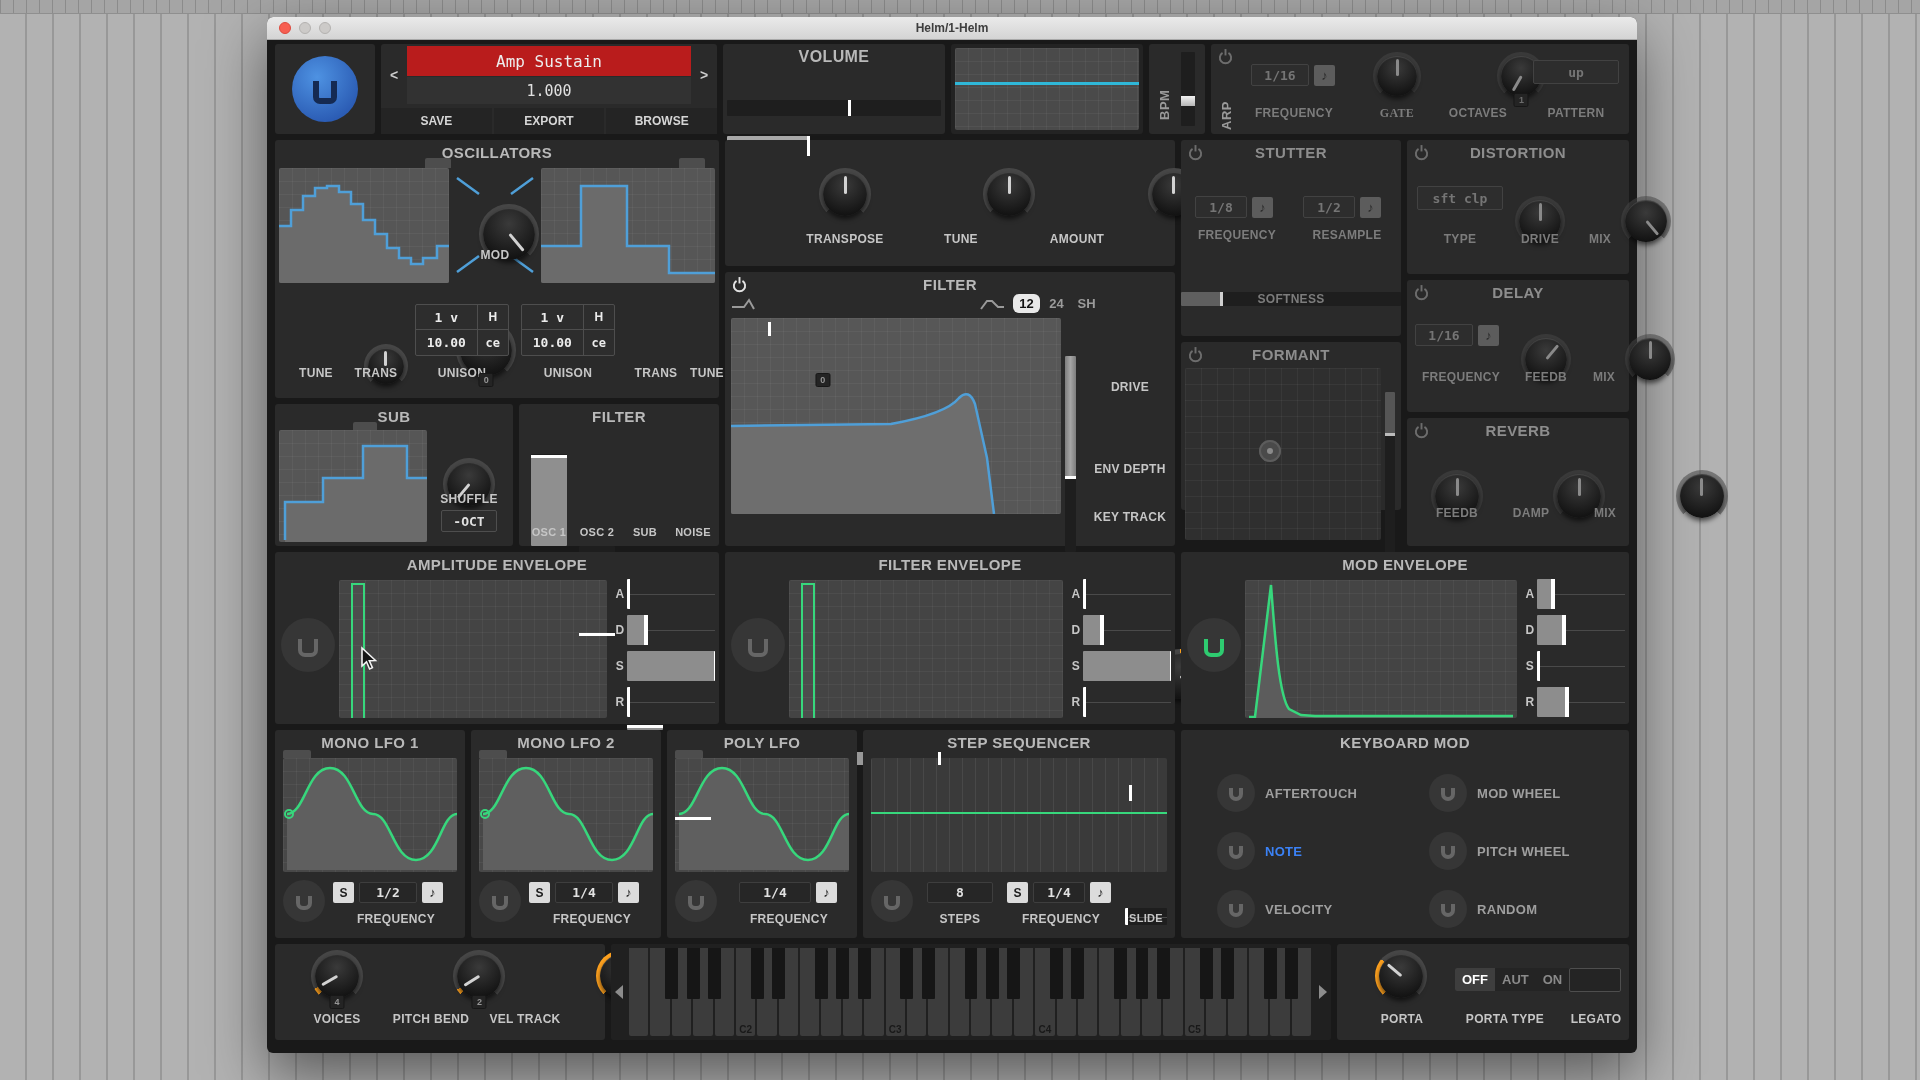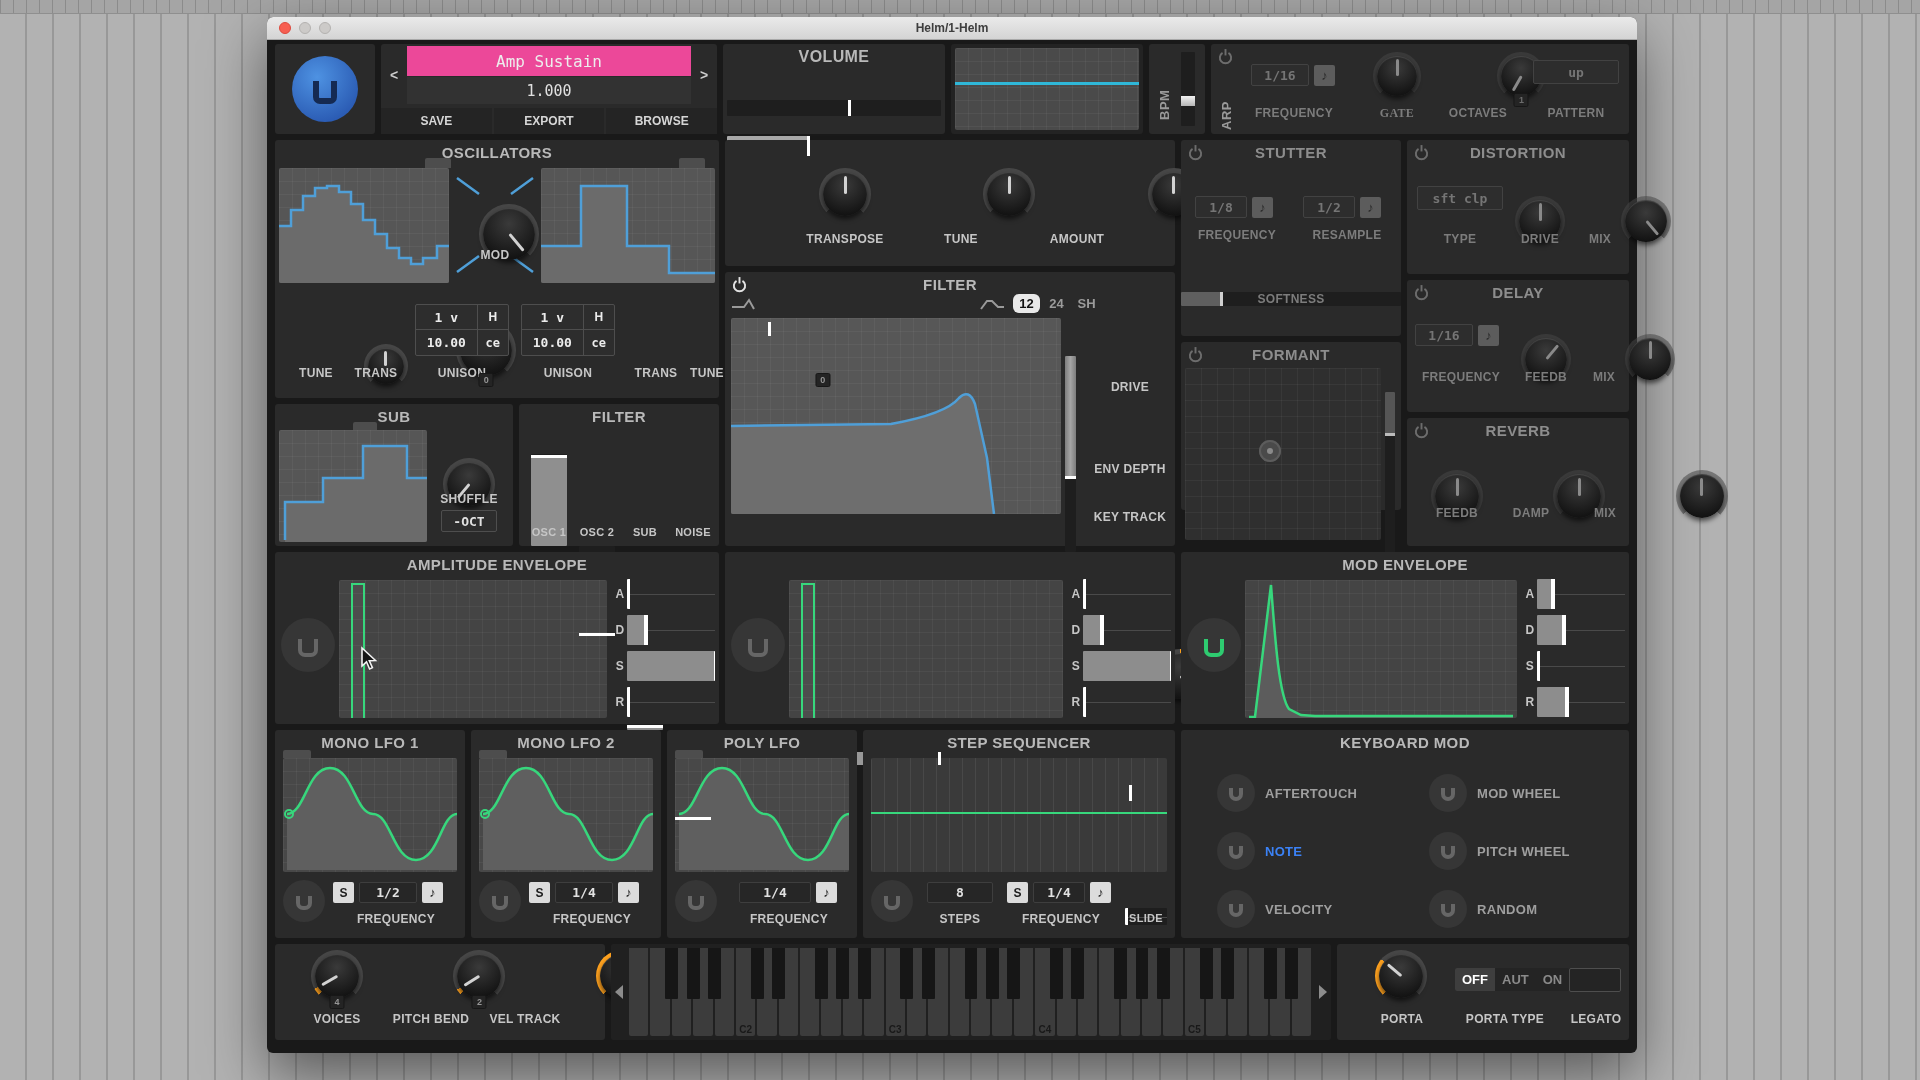--- a/index.html
+++ b/index.html
@@ -120,21 +120,21 @@
 
     <div class="panel" style="left:0;top:4px;width:100px;height:90px;">
       <div class="helmbtn big abs" style="left:17px;top:12px;width:66px;height:66px;background:radial-gradient(circle at 38% 32%,#4e92e2,#2b5cb4 75%);">
           <div class="u" style="border-color:#152a52;"></div>
         </div>
     </div>
 
     <div class="panel" style="left:106px;top:4px;width:336px;height:90px;">
       <div class="abs" style="left:0;top:0;width:26px;height:62px;display:flex;align-items:center;justify-content:center;color:#cfcfcf;font-weight:bold;font-size:14px;">&lt;</div>
       <div class="abs" style="right:0;top:0;width:26px;height:62px;display:flex;align-items:center;justify-content:center;color:#cfcfcf;font-weight:bold;font-size:14px;">&gt;</div>
-      <div class="abs" style="left:26px;top:2px;width:284px;height:30px;background:#ec4899;display:flex;align-items:center;justify-content:center;font-family:'DejaVu Sans Mono',monospace;font-size:16px;color:#ededed;">Amp Sustain</div>
+      <div class="abs" style="left:26px;top:2px;width:284px;height:30px;background:#b91c1c;display:flex;align-items:center;justify-content:center;font-family:'DejaVu Sans Mono',monospace;font-size:16px;color:#ededed;">Amp Sustain</div>
       <div class="abs" style="left:26px;top:33px;width:284px;height:27px;background:#323232;display:flex;align-items:center;justify-content:center;font-family:'DejaVu Sans Mono',monospace;font-size:15px;color:#e0e0e0;">1.000</div>
       <div class="abs" style="left:0;top:64px;width:336px;height:26px;display:flex;gap:2px;">
         <div style="flex:1;background:#242424;display:flex;align-items:center;justify-content:center;font-size:12px;font-weight:bold;color:#d6d6d6;">SAVE</div>
         <div style="flex:1;background:#242424;display:flex;align-items:center;justify-content:center;font-size:12px;font-weight:bold;color:#d6d6d6;">EXPORT</div>
         <div style="flex:1;background:#242424;display:flex;align-items:center;justify-content:center;font-size:12px;font-weight:bold;color:#d6d6d6;">BROWSE</div>
       </div>
     </div>
 
     <div class="panel" style="left:448px;top:4px;width:222px;height:90px;">
       <div class="ptitle" style="height:26px;font-size:16px;">VOLUME</div>
@@ -447,20 +447,21 @@
             <span class="lbl" style="width:14px;">R</span>
             <div class="hslider nofill" style="flex:1;height:30px;background:transparent;--v:0;">
               <div class="abs" style="left:0;right:0;top:50%;height:1px;background:#4a4a4a;"></div>
               <div class="handle" style="width:4px;"></div>
             </div>
           </div>
       </div>
     </div>
 
     <div class="panel" style="left:450px;top:512px;width:450px;height:172px;">
+      <div class="ptitle">FILTER ENVELOPE</div>
       <div class="helmbtn abs" style="left:6px;top:66px;width:54px;height:54px;">
           <div class="u"></div>
         </div>
       <div class="disp dark" style="left:64px;top:28px;width:274px;height:138px;">
         <div class="abs" style="left:12px;top:3px;bottom:0;width:14px;border:2px solid #37d77c;border-bottom:none;background:rgba(255,255,255,.05);"></div>
       </div>
       <div class="abs" style="left:344px;top:24px;width:102px;height:146px;">
         <div style="display:flex;align-items:center;height:36px;">
             <span class="lbl" style="width:14px;">A</span>
             <div class="hslider nofill" style="flex:1;height:30px;background:transparent;--v:0;">

